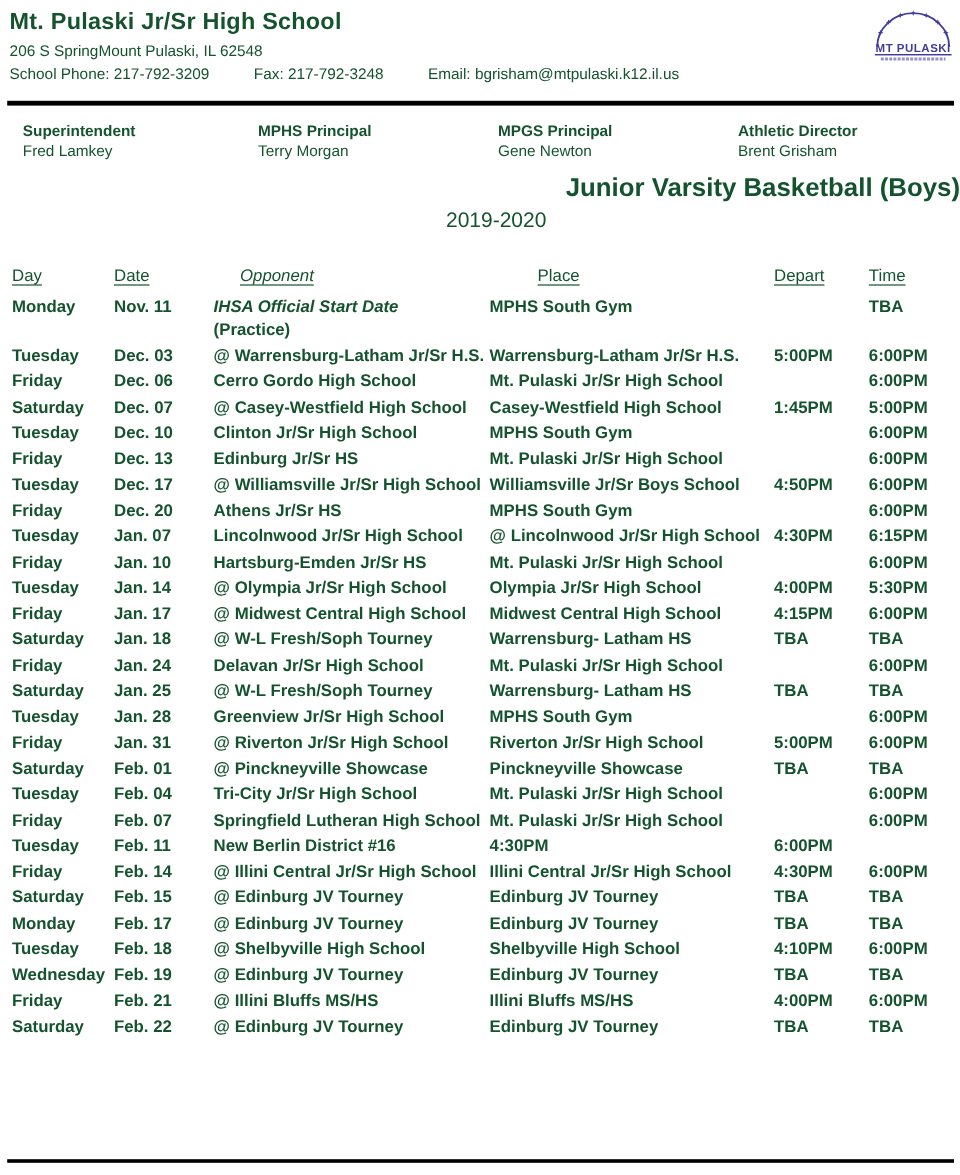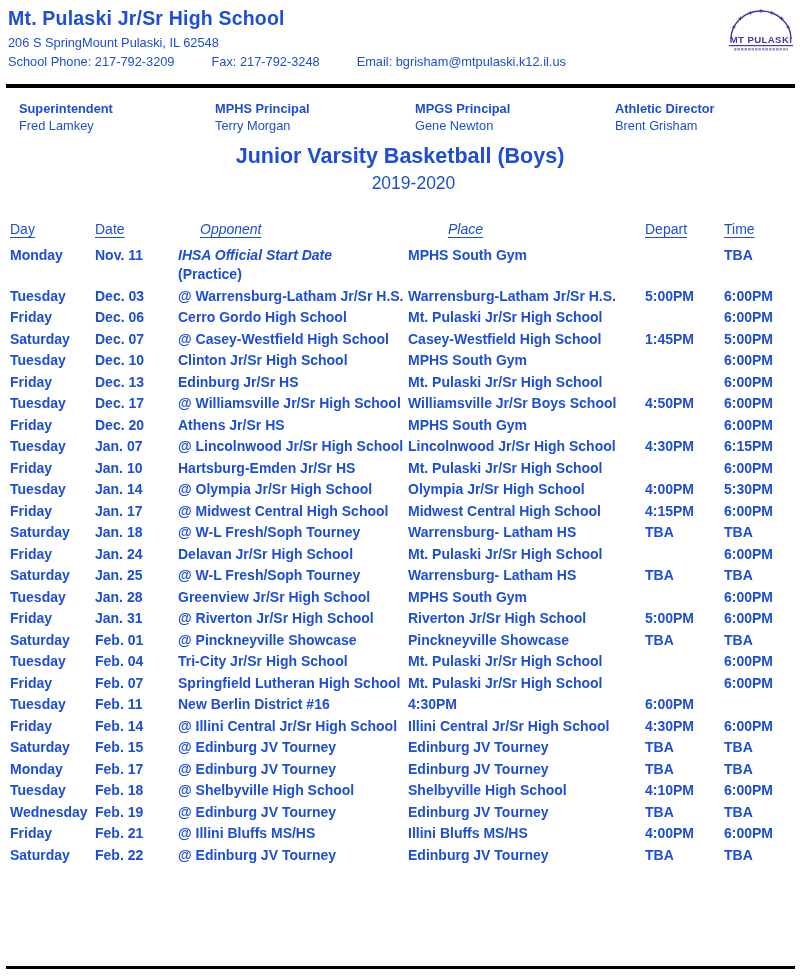--- a/index.html
+++ b/index.html
@@ -3,21 +3,21 @@
 <meta charset="utf-8">
 <style>
   * { box-sizing: border-box; }
   html, body { margin: 0; padding: 0; background: #fff; }
   .page {
     position: relative;
     width: 800px;
     height: 979px;
     margin: 0 auto;
     background: #fff;
-    color: #1d4ed8;
+    color: #14532d;
     font-family: "Liberation Sans", sans-serif;
     overflow: hidden;
   }
   
   .letterhead { padding: 7px 0 0 8px; }
   .school-name {
     margin: 0 0 5px 0;
     font-size: 19.5px;
     font-weight: bold;
     letter-spacing: 0.2px;
@@ -39,21 +39,21 @@
   .admins {
     display: grid;
     grid-template-columns: 196px 200px 200px 1fr;
     margin: 13px 0 0 19px;
     font-size: 12.8px;
   }
   .admin-title { font-weight: bold; }
   .admin-name { margin-top: 2px; }
   
   .doc-title {
-    text-align: center;
+    text-align: right;
     font-size: 21.5px;
     font-weight: bold;
     margin-top: 11px;
   }
   .doc-season {
     text-align: center;
     font-size: 17.5px;
     margin-top: 4px;
     padding-left: 27px;
   }
@@ -64,21 +64,21 @@
     grid-template-columns: 85px 83px 230px 237px 79px 68px;
     align-items: start;
   }
   .thead { margin-bottom: 7px; line-height: 20px; }
   .thead .hd span {
     text-decoration: underline;
     text-underline-offset: 2.5px;
     text-decoration-thickness: 1.2px;
   }
   .hd-opponent { padding-left: 22px; font-style: italic; }
-  .hd-place { padding-left: 40px; font-style: italic; }
+  .hd-place { padding-left: 40px; }
   .tr { line-height: 19.5px; margin-bottom: 2px; font-weight: bold; }
   .td { padding-right: 4px; }
   .td.place, .td.depart, .td.time, .td.day, .td.date { white-space: nowrap; }
   .opp-main.italic { font-style: italic; }
 </style>
 </head>
 <body>
 
 <div class="page">
 
@@ -238,25 +238,25 @@
 
     </div>
     <div class="td place">MPHS South Gym</div>
     <div class="td depart"></div>
     <div class="td time">6:00PM</div>
   </div>
 
   <div class="tr grid-cols">
     <div class="td day">Tuesday</div>
     <div class="td date">Jan. 07</div>
+    <div class="td place">Lincolnwood Jr/Sr High School</div>
     <div class="td opp">
       <div class="opp-main">@ Lincolnwood Jr/Sr High School</div>
 
     </div>
-    <div class="td place">Lincolnwood Jr/Sr High School</div>
     <div class="td depart">4:30PM</div>
     <div class="td time">6:15PM</div>
   </div>
 
   <div class="tr grid-cols">
     <div class="td day">Friday</div>
     <div class="td date">Jan. 10</div>
     <div class="td opp">
       <div class="opp-main">Hartsburg-Emden Jr/Sr HS</div>
 

